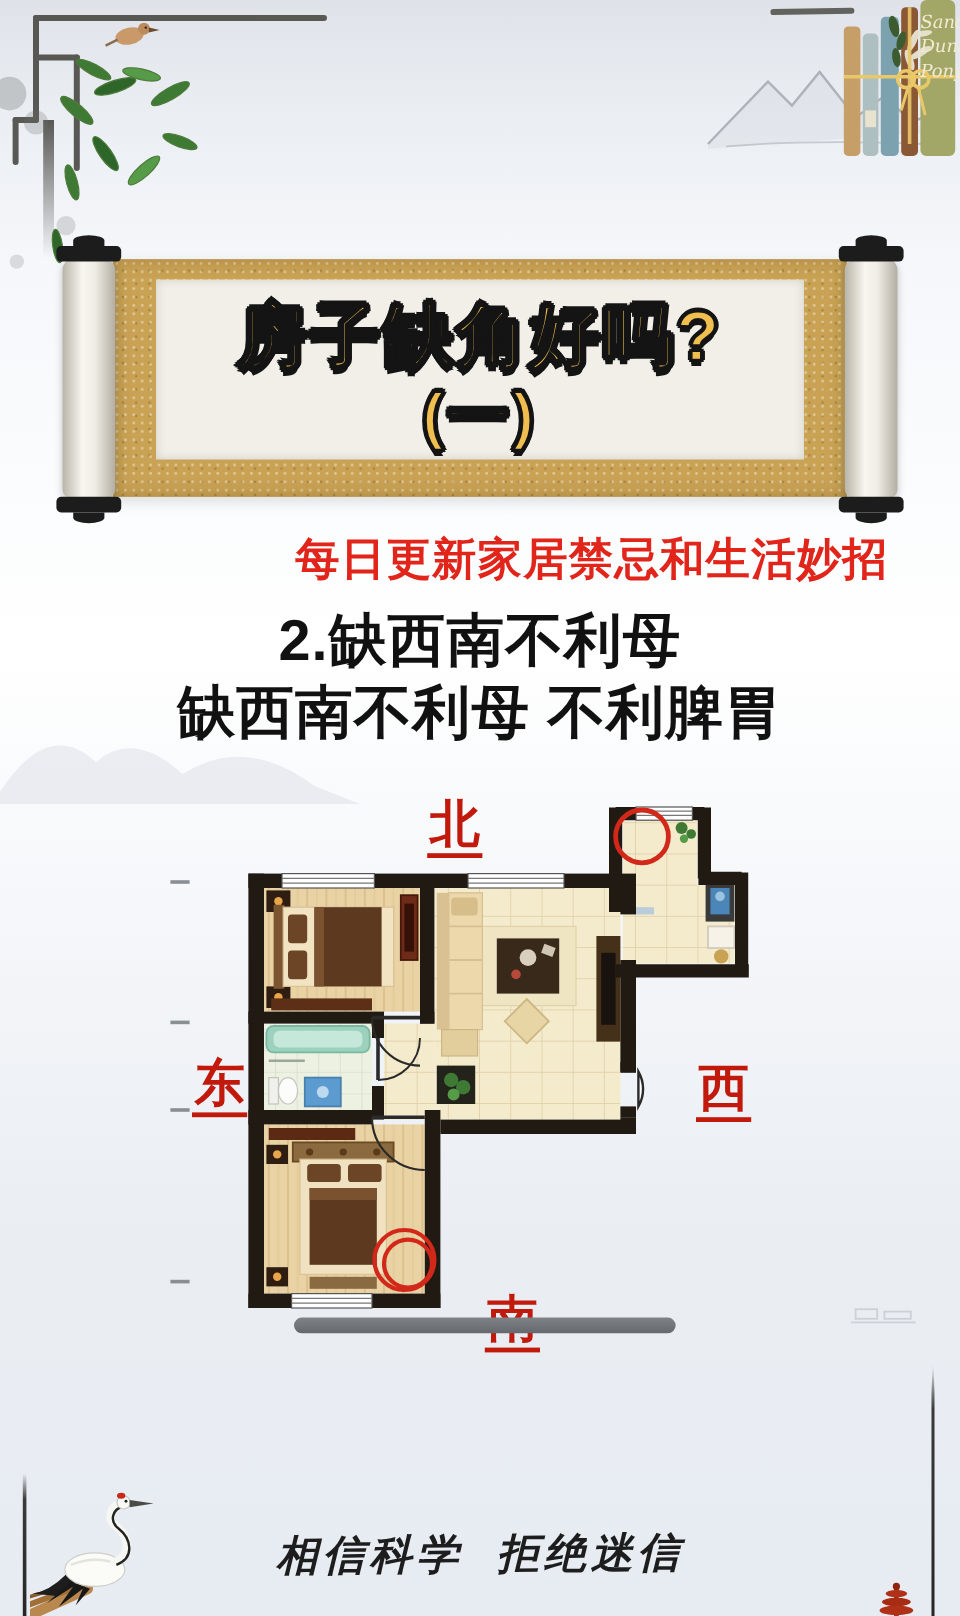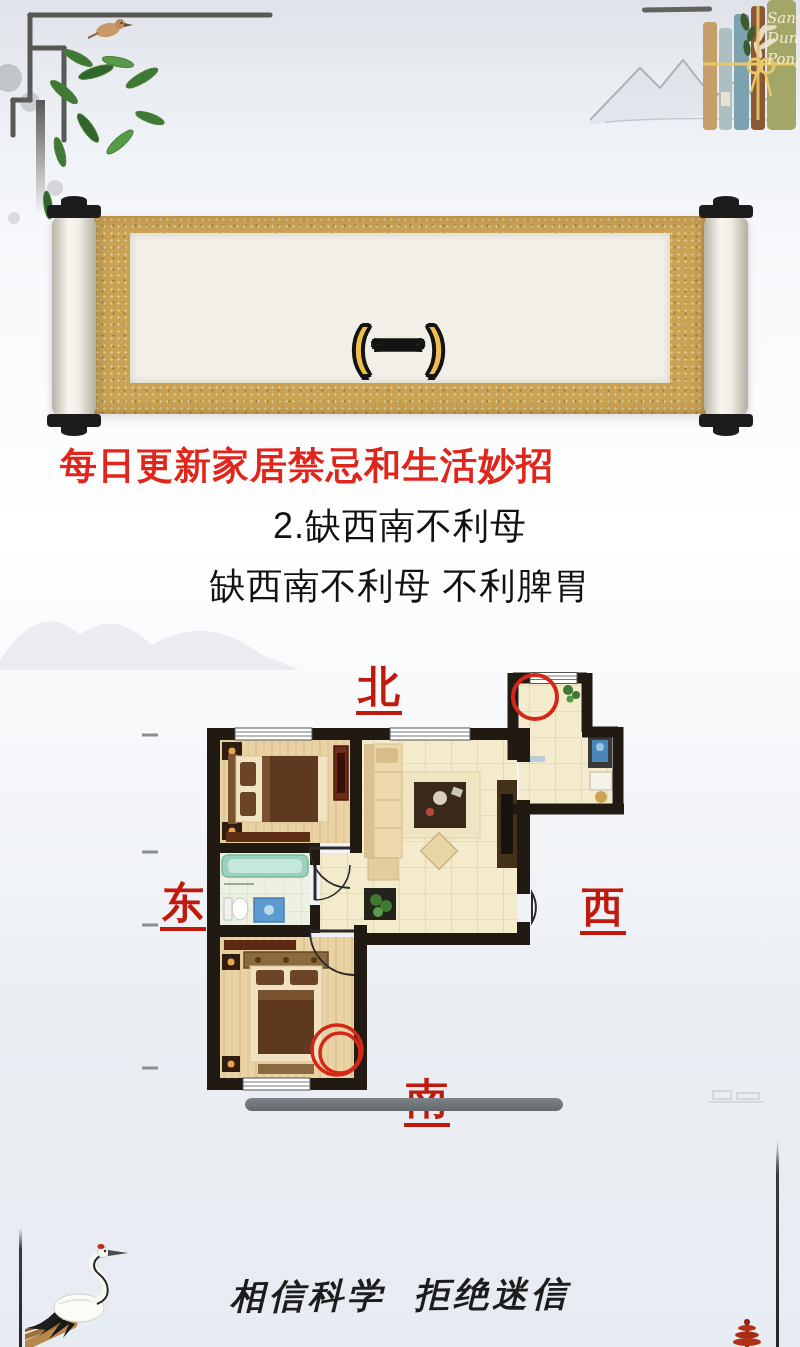--- a/index.html
+++ b/index.html
@@ -29,24 +29,24 @@
   .cap-wrap.bot-l{left:47px;top:414px;flex-direction:column-reverse;} .cap-wrap.bot-r{left:699px;top:414px;flex-direction:column-reverse;}
 
   .title-line{left:100px;width:600px;text-align:center;font-weight:900;color:#f0be4e;
     letter-spacing:3px;
     -webkit-text-stroke:2px #141414;
     text-shadow:3px 0 0 #141414,-3px 0 0 #141414,0 3px 0 #141414,0 -3px 0 #141414,
       2px 2px 0 #141414,-2px 2px 0 #141414,2px -2px 0 #141414,-2px -2px 0 #141414,0 5px 0 #141414;}
   .title-1{top:242px;font-size:58px;}
   .title-2{top:312px;font-size:52px;}
 
-  .subtitle{left:60px;top:441px;width:680px;text-align:left;font-size:37px;
+  .subtitle{left:60px;top:441px;width:680px;text-align:right;font-size:37px;
     color:#e1251b;font-weight:600;letter-spacing:1px;}
-  .heading{left:40px;width:720px;text-align:center;font-size:36px;color:#111;
-    font-weight:400;letter-spacing:1px;}
+  .heading{left:40px;width:720px;text-align:center;font-size:48px;color:#111;
+    font-weight:700;letter-spacing:1px;}
   .heading.l1{top:502px;} .heading.l2{top:562px;}
 
   
   .dir-label{color:#c2190d;font-family:"DejaVu Serif",serif;font-weight:700;
     font-size:42px;line-height:1;border-bottom:4px solid #c2190d;padding:0 2px 3px 2px;}
   .lbl-north{left:356px;top:666px;}
   .lbl-east {left:160px;top:882px;}
   .lbl-west {left:580px;top:886px;}
   .lbl-south{left:404px;top:1078px;}
 
@@ -166,20 +166,21 @@
       <div class="cap"></div>
     </div>
   <div class="abs cap-wrap bot-l">
       <div class="cap dome flip"></div>
       <div class="cap"></div>
     </div>
   <div class="abs cap-wrap bot-r">
       <div class="cap dome flip"></div>
       <div class="cap"></div>
     </div>
+  <div class="abs title-line title-1">房子缺角好吗?</div>
   <div class="abs title-line title-2">(一)</div>
 
   <div class="abs subtitle">每日更新家居禁忌和生活妙招</div>
   <div class="abs heading l1">2.缺西南不利母</div>
   <div class="abs heading l2">缺西南不利母 不利脾胃</div>
 
   <svg class="abs" style="left:140px;top:660px;" width="525" height="465" viewBox="0 0 525 465">
     <defs>
       <pattern id="wood" width="16" height="16" patternUnits="userSpaceOnUse">
         <rect width="16" height="16" fill="#e9d2a4"></rect>

